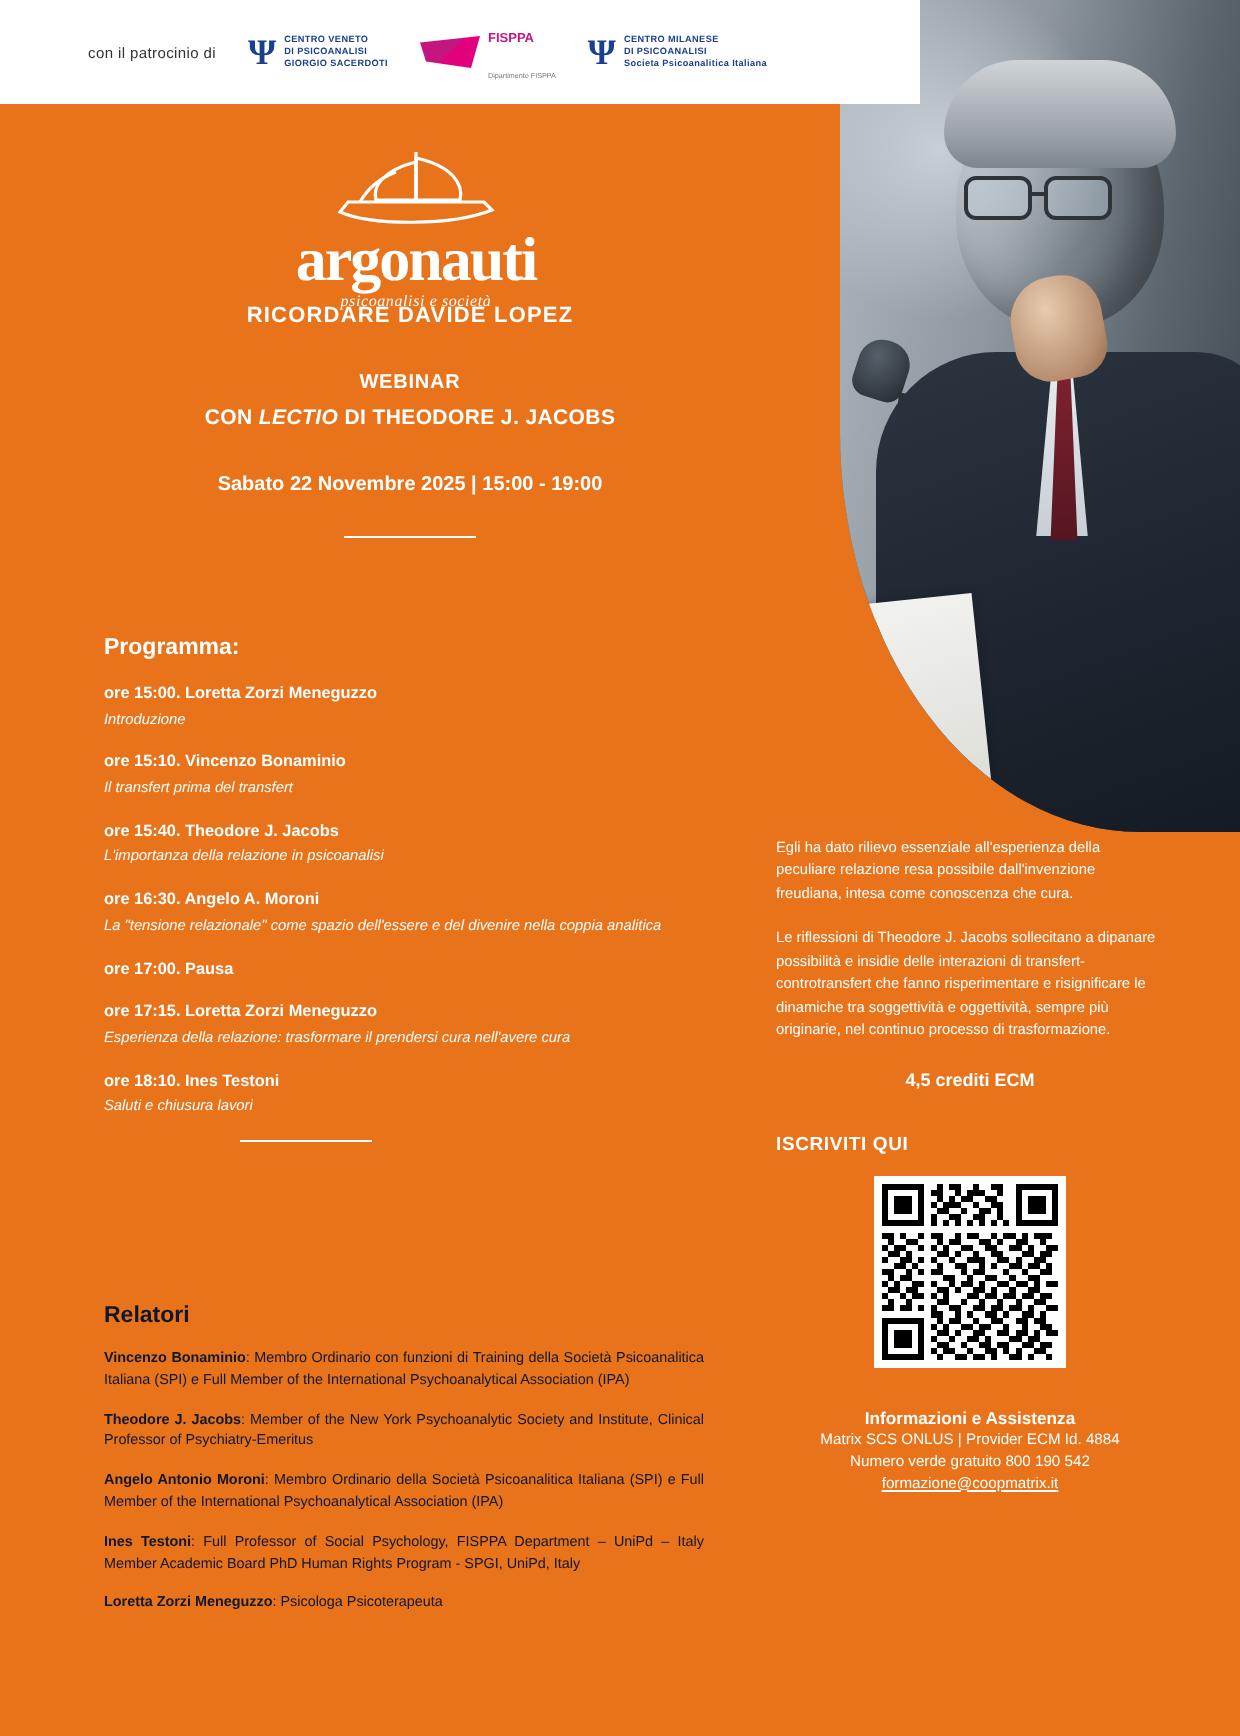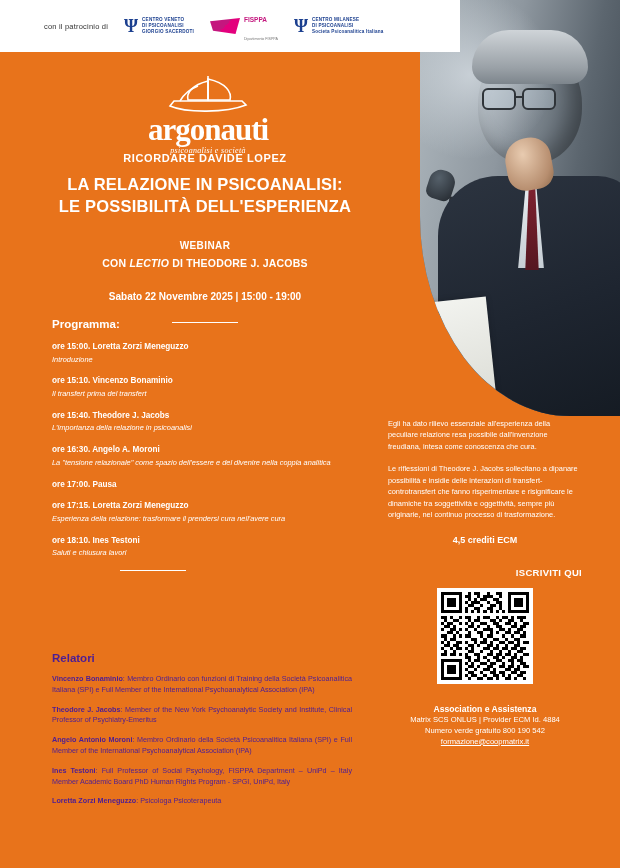--- a/index.html
+++ b/index.html
@@ -159,30 +159,30 @@
 
   
   .programma { position:absolute; left: 52px; top: 318px; width: 300px; color:#fff; z-index:6;}
   .pg-title { font-size: 11.5px; font-weight: 700; margin-bottom: 12px; }
   .pg-item { margin-bottom: 11px; }
   .pg-head { font-size: 8.2px; font-weight: 700; line-height: 1.3; }
   .pg-desc { font-size: 7.4px; font-style: italic; line-height: 1.45; margin-top: 2px; }
   .rule-left { width: 66px; height: 1.4px; background:#fff; margin: 10px 0 0 68px; }
 
   
-  .relatori { position:absolute; left: 52px; top: 652px; width: 300px; color:#4c1d95; z-index:6;}
+  .relatori { position:absolute; left: 52px; top: 652px; width: 300px; color:#0f172a; z-index:6;}
   .rl-title { font-size: 11.5px; font-weight: 700; margin-bottom: 10px; }
   .rl-item { font-size: 7.2px; line-height: 1.5; margin-bottom: 9px; text-align: justify; }
   .rl-item b { font-weight: 700; }
 
   
   .rightcol { position:absolute; left: 388px; top: 418px; width: 194px; color:#fff; z-index:6; }
   .rc-p { font-size: 7.4px; line-height: 1.55; margin-bottom: 11px; text-align: left; }
   .rc-credits { text-align:center; font-size: 9px; font-weight: 700; margin-top: 14px; }
-  .rc-iscriviti { text-align:right; font-size: 9.5px; font-weight: 700; margin-top: 22px; letter-spacing:.3px;}
+  .rc-iscriviti { text-align:left; font-size: 9.5px; font-weight: 700; margin-top: 22px; letter-spacing:.3px;}
   .qr-wrap { display:flex; justify-content:center; margin-top: 10px; }
   .qr { width: 96px; height: 96px; background:#fff; padding: 4px; }
   .qr canvas, .qr svg { display:block; }
   .rc-info { text-align:center; margin-top: 20px; }
   .rc-info .h { font-size: 8.6px; font-weight: 700; }
   .rc-info .l { font-size: 7.6px; line-height: 1.5; }
   .rc-info .mail { font-size: 7.6px; text-decoration: underline; }
 </style>
 </head>
 <body>
@@ -246,24 +246,20 @@
         <path d="M48 9 C32 13, 26 21, 28 28 L48 28 Z"></path>
         <path d="M20 29 C24 22, 30 17, 38 14"></path>
       </g>
     </svg>
     <span class="argo-word argo-name">argonauti</span>
     <div class="argo-sub">psicoanalisi e società</div>
   </div>
 
   <div class="titles">
     <div class="t-kicker">RICORDARE DAVIDE LOPEZ</div>
-    <div class="t-main">
-      <span>LA RELAZIONE IN PSICOANALISI:</span><br>
-      <span>LE POSSIBILITÀ DELL'ESPERIENZA</span>
-    </div>
     <div class="t-webinar">WEBINAR</div>
     <div class="t-lectio"><span>CON </span><i>LECTIO</i><span> DI THEODORE J. JACOBS</span></div>
     <div class="t-date">Sabato 22 Novembre 2025 | 15:00 - 19:00</div>
     <div class="rule"></div>
   </div>
 
   <div class="programma">
     <div class="pg-title">Programma:</div>
 
     <div class="pg-item">
@@ -360,20 +356,20 @@
             <path d="M8 25h1v1h-1zM11 25h1v1h-1zM14 25h2v1h-2zM17 25h1v1h-1zM21 25h2v1h-2zM24 25h2v1h-2z"></path>
             <path d="M9 26h2v1h-2zM13 26h1v1h-1zM16 26h2v1h-2zM19 26h2v1h-2zM23 26h2v1h-2zM26 26h2v1h-2z"></path>
             <path d="M8 27h1v1h-1zM10 27h2v1h-2zM14 27h1v1h-1zM17 27h2v1h-2zM20 27h1v1h-1zM22 27h1v1h-1zM25 27h2v1h-2z"></path>
             <path d="M9 28h1v1h-1zM12 28h2v1h-2zM15 28h2v1h-2zM18 28h1v1h-1zM21 28h2v1h-2zM24 28h1v1h-1zM27 28h1v1h-1z"></path>
           </g>
         </svg>
       </div>
     </div>
 
     <div class="rc-info">
-      <div class="h">Association e Assistenza</div>
+      <div class="h">Informazioni e Assistenza</div>
       <div class="l">Matrix SCS ONLUS | Provider ECM Id. 4884</div>
       <div class="l">Numero verde gratuito 800 190 542</div>
       <div class="mail">formazione@coopmatrix.it</div>
     </div>
   </div>
 
 </div>
 
 </body></html>

